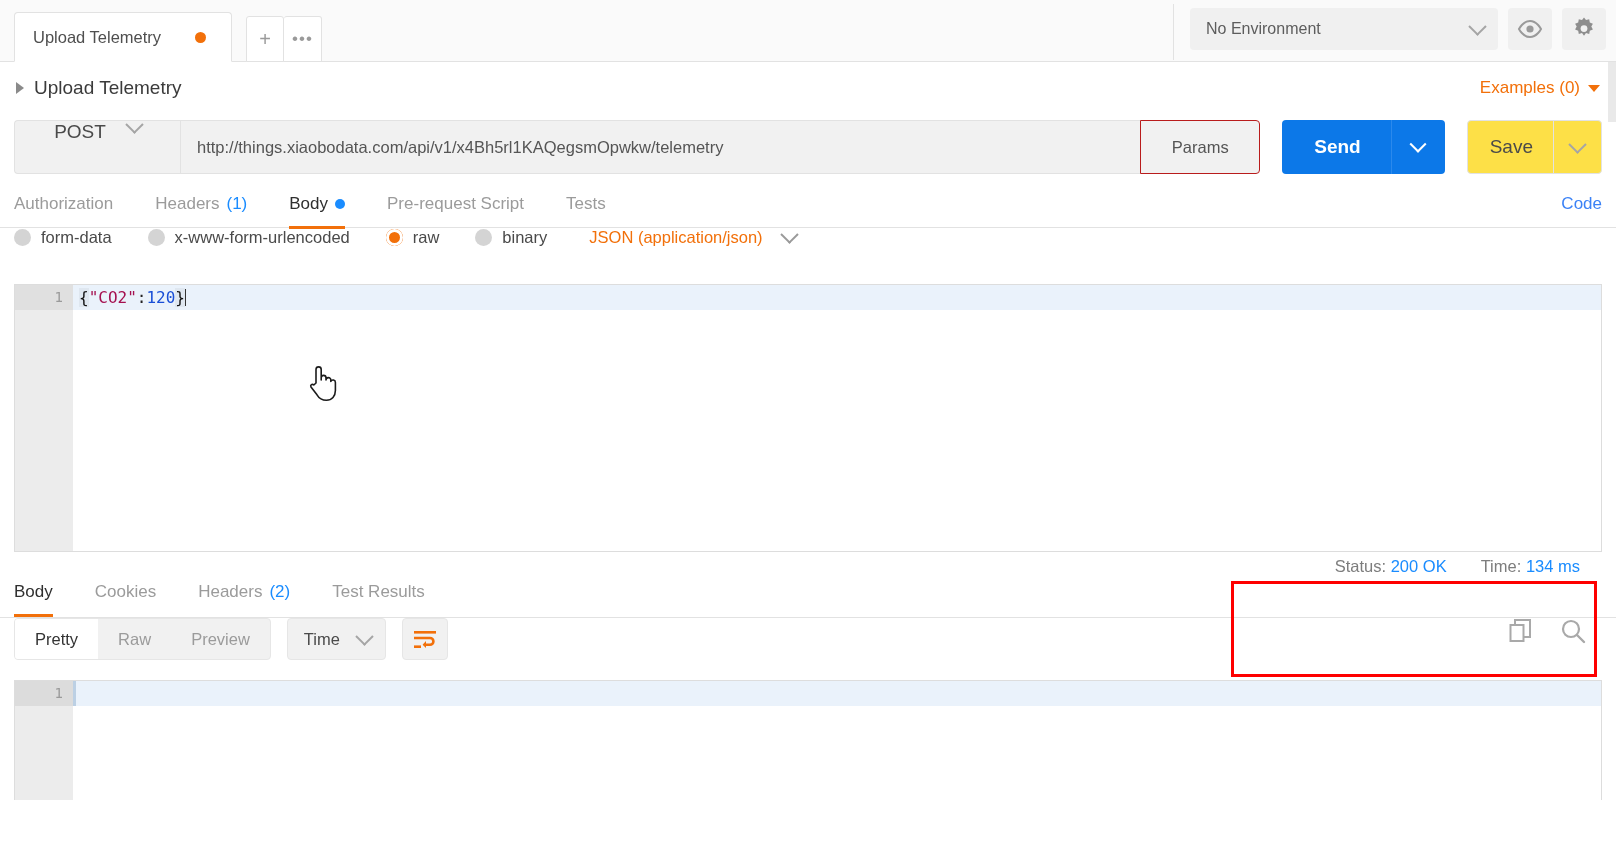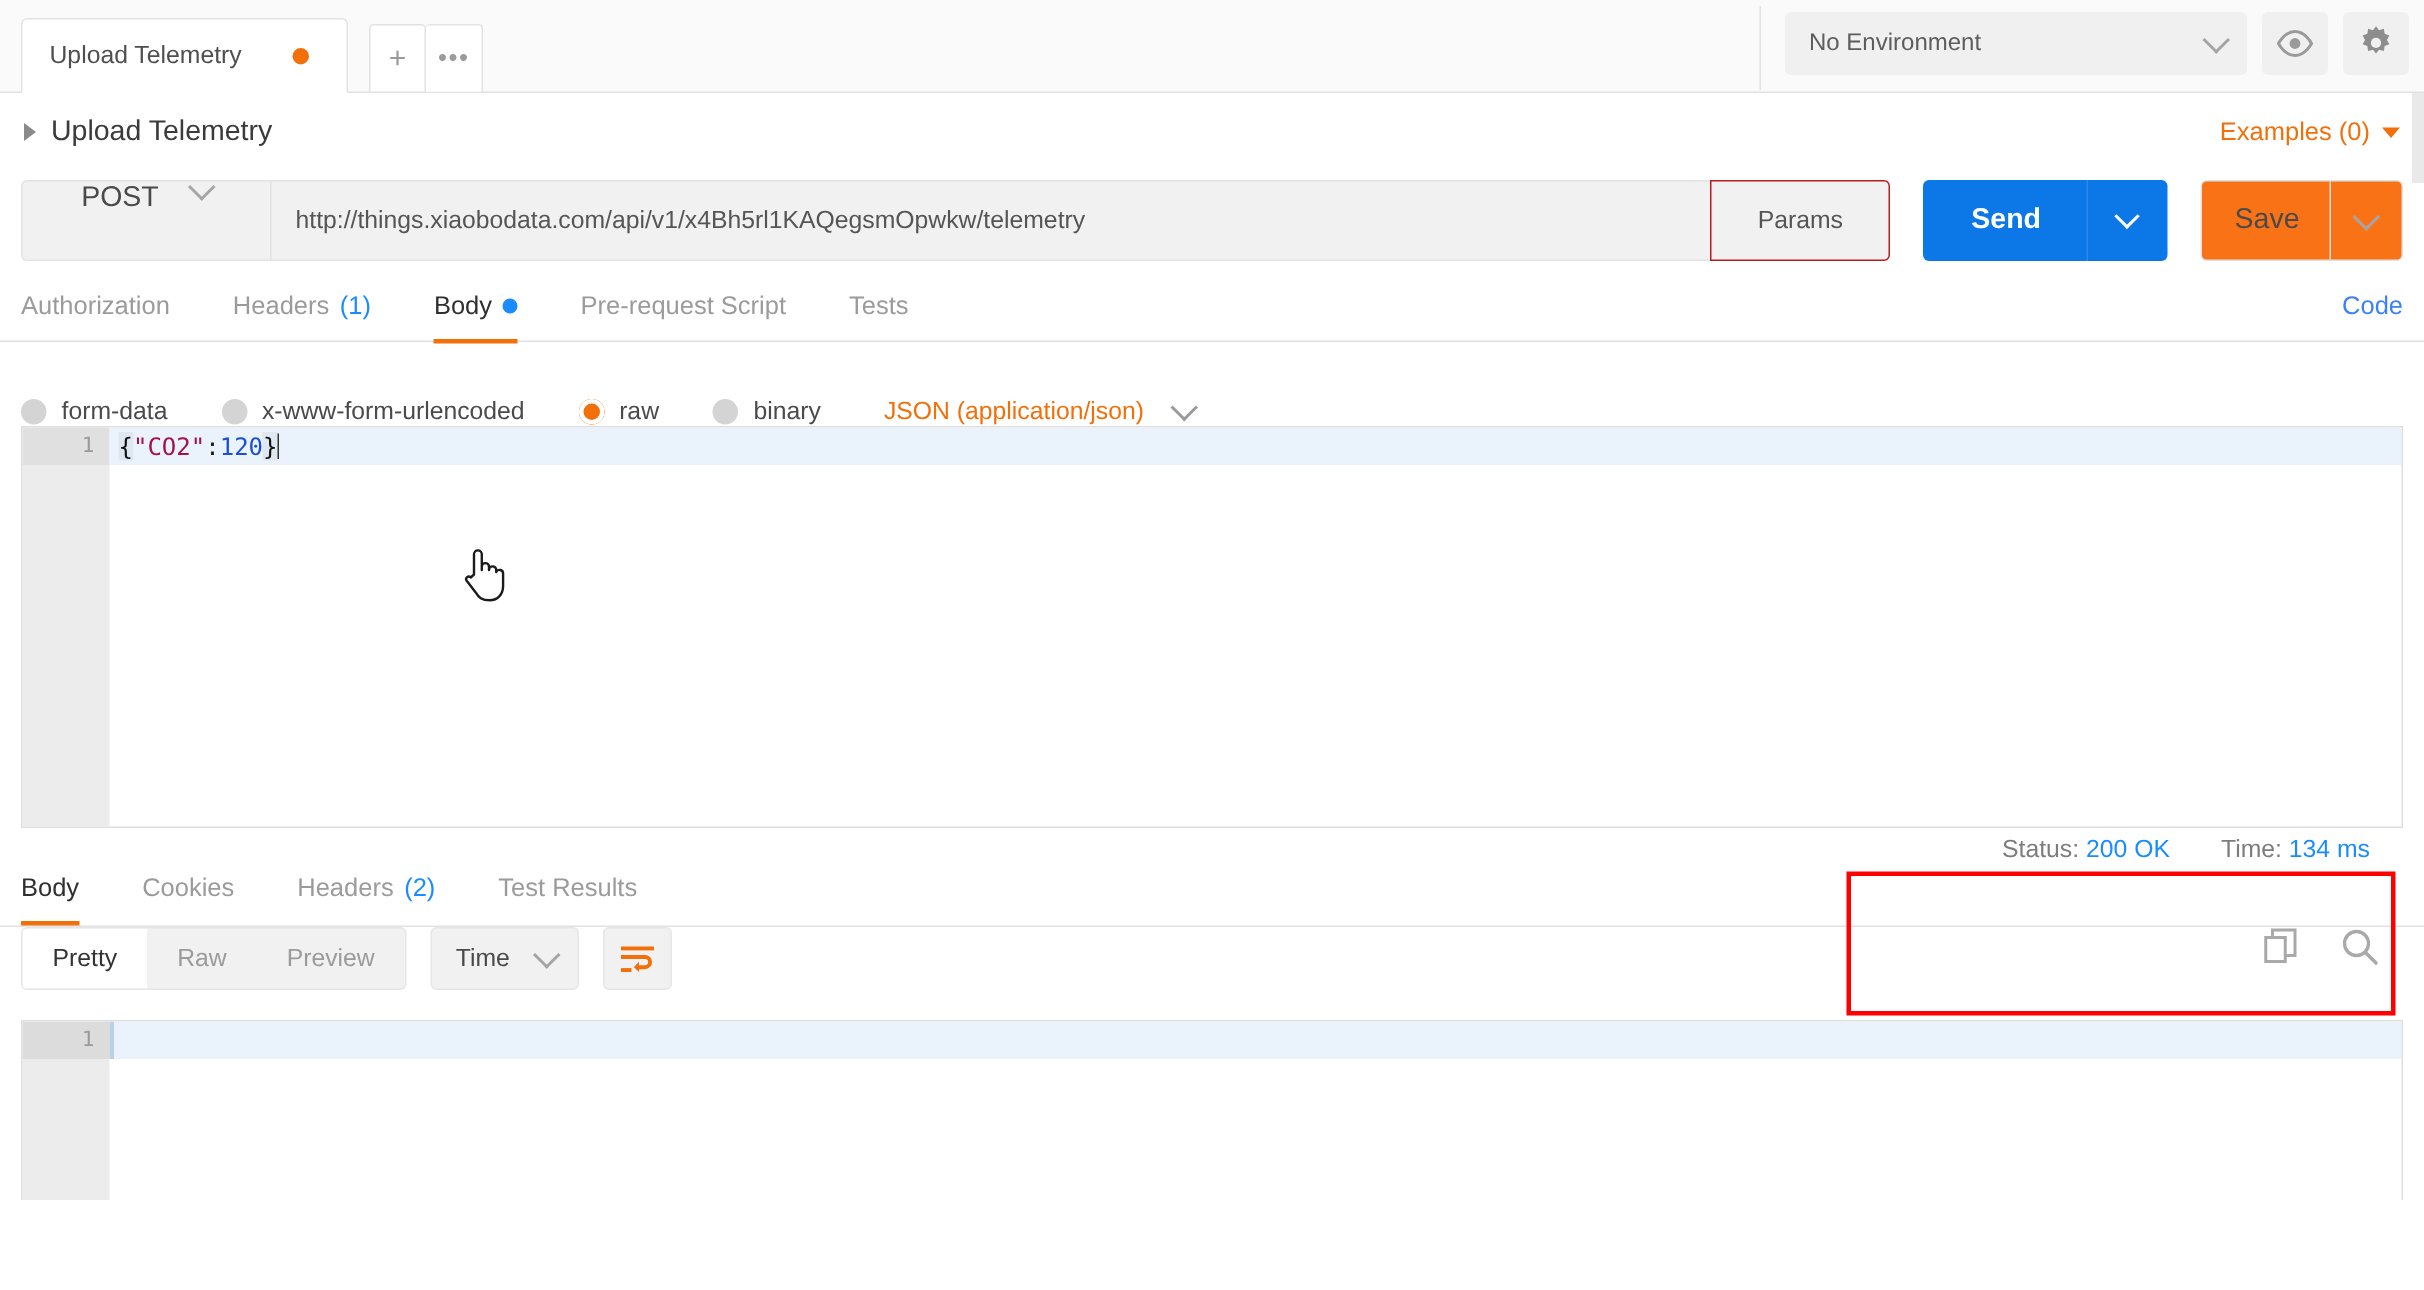--- a/index.html
+++ b/index.html
@@ -119,21 +119,21 @@
     margin-left: 22px; height: 54px; background:#0c78e8;
     border-radius: 4px; display:flex; align-items:center; color:#fff;
   }
   .send-label { font-size:19px; font-weight:bold; padding: 0 30px 0 32px; }
   .send-caret { width: 54px; height:54px; border-left:1px solid #2b89ec;
     display:flex; align-items:center; justify-content:center; }
   .chev-w { display:inline-block; width: 12px; height: 12px;
     border-right: 2px solid #fff; border-bottom: 2px solid #fff;
     transform: rotate(45deg) translate(-2px,-2px); }
   .save {
-    margin-left: 22px; height: 54px; background:#f97316; border:1px solid #e2e2e2;
+    margin-left: 22px; height: 54px; background:#fde047; border:1px solid #e2e2e2;
     border-radius: 4px; display:flex; align-items:center;
   }
   .save-label { font-size:19px; color:#4a4a4a; padding: 0 20px 0 22px; }
   .save-caret { width: 48px; height:52px; border-left:1px solid #e2e2e2;
     display:flex; align-items:center; justify-content:center; }
 
   
   .reqtabs {
     display:flex; align-items:center; height:48px;
     border-bottom:1px solid #e2e2e2; padding: 0 14px;
@@ -144,21 +144,21 @@
   .rtab.active { color:#2f2f2f;justify-content:space-between; }
   .rtab.active::after {
     content:''; position:absolute; left:0; right:0; bottom:-1px;
     height:3px; background:#f2700a;
   }
   .cnt { color:#1a8cff; }
   .bluedot { width:10px;height:10px;border-radius:50%;background:#1a8cff; }
   .code-link { margin-left:auto; color:#3b82f6; font-size:17px; }
 
   
-  .bodytype { display:flex; align-items:flex-end; height:56px; padding: 0 14px; gap: 0; }
+  .bodytype { display:flex; align-items:flex-start; height:56px; padding: 0 14px; gap: 0; }
   .radio-wrap { display:flex; align-items:center; gap:10px; margin-right:36px; font-size:16.5px; color:#4a4a4a; }
   .radio { width:17px;height:17px;border-radius:50%;background:#d4d4d4; flex:none; }
   .radio.on { background:#f2700a; box-shadow: inset 0 0 0 3px #fff, inset 0 0 0 4px #f2700a; }
   .jsontype { color:#f2700a; font-size:16.5px; display:flex; align-items:center; gap:20px; margin-left:6px;}
   .chev-o { display:inline-block; width: 13px; height: 13px;
     border-right: 2px solid #9a9a9a; border-bottom: 2px solid #9a9a9a;
     transform: rotate(45deg) translate(-2px,-2px); }
 
   
   .editor {

